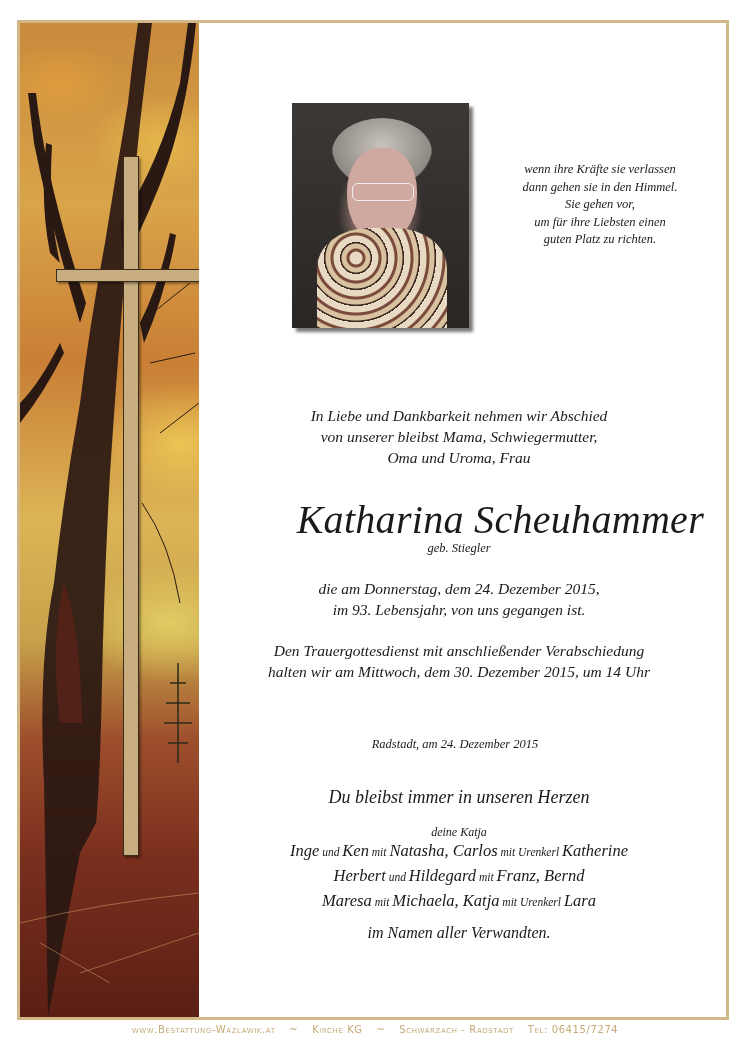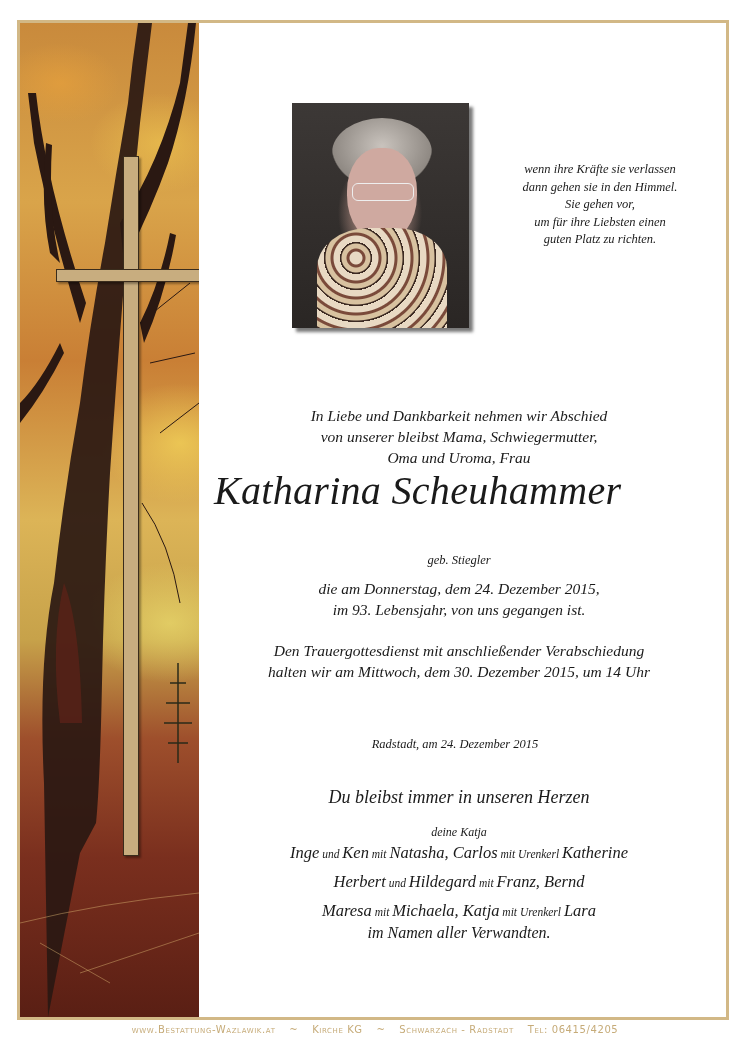--- a/index.html
+++ b/index.html
@@ -17,28 +17,28 @@
   .cross-v { position: absolute; left: 103px; top: 133px; width: 14px; height: 698px; background: #c8ad7f; border: 1px solid #3a2c1c; box-shadow: 2px 2px 2px rgba(0,0,0,0.35); }
   .cross-h { position: absolute; left: 36px; top: 246px; width: 152px; height: 11px; background: #c8ad7f; border: 1px solid #3a2c1c; box-shadow: 2px 2px 2px rgba(0,0,0,0.35); }
   .photo { position: absolute; left: 292px; top: 103px; width: 177px; height: 225px; background: radial-gradient(ellipse 60px 80px at 88px 110px, #b89a92 0%, #8a7068 40%, transparent 70%), linear-gradient(180deg, #3c3836 0%, #2a2624 100%); box-shadow: 4px 4px 3px #7a7a7a; overflow: hidden; }
   .photo .hair { position: absolute; left: 40px; top: 15px; width: 100px; height: 70px; border-radius: 50% 50% 30% 30%; background: radial-gradient(ellipse at 50% 40%, #c9c3bd, #8f8983 70%, transparent 72%); }
   .photo .face { position: absolute; left: 55px; top: 45px; width: 70px; height: 95px; border-radius: 45% 45% 50% 50%; background: #cfa9a0; }
   .photo .glasses { position: absolute; left: 60px; top: 80px; width: 60px; height: 16px; border: 1px solid #eee; border-radius: 6px; }
   .photo .scarf { position: absolute; left: 25px; top: 125px; width: 130px; height: 100px; border-radius: 40% 40% 0 0; background: repeating-radial-gradient(circle at 30% 30%, #e8d9c3 0 6px, #7a4a3a 7px 9px, #d8c2a0 10px 14px, #3c2a22 15px 16px); }
   .photo .neck { position: absolute; left: 68px; top: 130px; width: 44px; height: 60px; background: #c99a90; clip-path: polygon(0 0, 100% 0, 60% 100%, 40% 100%); }
   .quote { position: absolute; left: 480px; top: 161px; width: 240px; text-align: center; font-style: italic; font-size: 12.5px; line-height: 17.5px; }
   .intro { position: absolute; left: 214px; top: 405px; width: 490px; text-align: center; font-style: italic; font-size: 15.5px; line-height: 21px; }
-  .name { position: absolute; left: 214px; top: 467px; width: 490px; text-align: left; font-style: italic; font-size: 40px; line-height: 48px; letter-spacing: 0.3px; }
-  .maiden { position: absolute; left: 214px; top: 541px; width: 490px; text-align: center; font-style: italic; font-size: 12.5px; margin-top: 12px; }
+  .name { position: absolute; left: 214px; top: 496px; width: 490px; text-align: right; font-style: italic; font-size: 40px; line-height: 48px; letter-spacing: 0.3px; }
+  .maiden { position: absolute; left: 214px; top: 541px; width: 490px; text-align: center; font-style: italic; font-size: 12.5px; }
   .death { position: absolute; left: 214px; top: 578px; width: 490px; text-align: center; font-style: italic; font-size: 15.5px; line-height: 21px; }
   .service { position: absolute; left: 214px; top: 640px; width: 490px; text-align: center; font-style: italic; font-size: 15.5px; line-height: 21px; }
   .place-date { position: absolute; left: 210px; top: 737px; width: 490px; text-align: center; font-style: italic; font-size: 12.5px; }
   .motto { position: absolute; left: 214px; top: 787px; width: 490px; text-align: center; font-style: italic; font-size: 18px; }
   .kids-label { position: absolute; left: 214px; top: 825px; width: 490px; text-align: center; font-style: italic; font-size: 12px; }
-  .family { position: absolute; left: 214px; top: 839px; width: 490px; text-align: center; font-style: italic; font-size: 16.5px; line-height: 28px; }
+  .family { position: absolute; left: 214px; top: 839px; width: 490px; text-align: center; font-style: italic; font-size: 16.5px; line-height: 23px; }
   .family .small { font-size: 11.5px; }
   .closing { position: absolute; left: 214px; top: 924px; width: 490px; text-align: center; font-style: italic; font-size: 16px; }
   .footer { position: absolute; left: 0; top: 1024px; width: 750px; text-align: center; font-family: "DejaVu Sans", sans-serif; font-size: 10px; color: #c6ab78; letter-spacing: 0.6px; font-variant: small-caps; }
   .footer span { margin: 0 5px; }
 </style>
 </head>
 <body>
 
 <div class="frame"></div>
 
@@ -118,14 +118,14 @@
 </div>
 
 <div class="closing">im Namen aller Verwandten.</div>
 
 <div class="footer">
   <span>www.Bestattung-Wazlawik.at</span>
   <span>~</span>
   <span>Kirche KG</span>
   <span>~</span>
   <span>Schwarzach - Radstadt</span>
-  <span>Tel: 06415/4205</span>
+  <span>Tel: 06415/7274</span>
 </div>
 
 </body></html>

